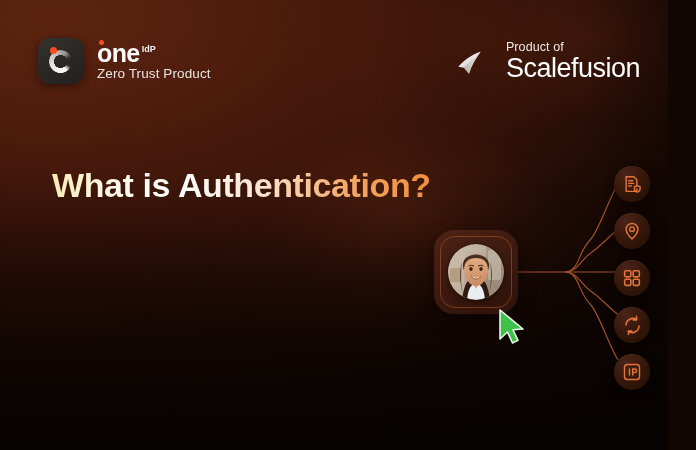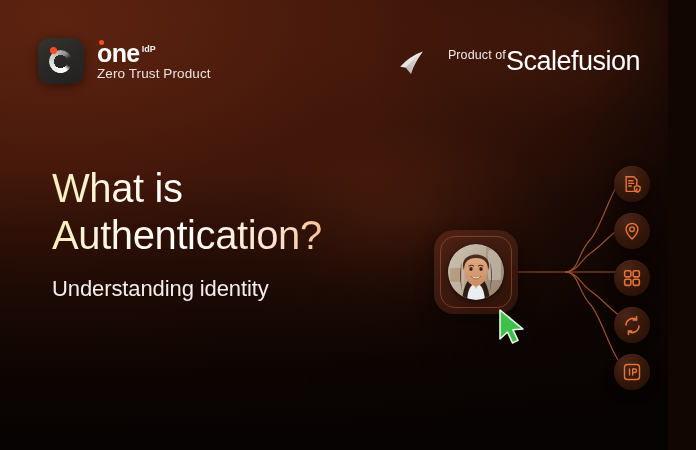--- a/index.html
+++ b/index.html
@@ -86,32 +86,32 @@
   }
   .brand-tag{
     font-size:13.5px; color:#e9e4e1; letter-spacing:.1px; line-height:1.1;
   }
 
   .brand-right{
     position:absolute; right:28px; top:40px;
     display:flex; align-items:center; gap:11px;
   }
   .plane-icon{ width:36px; height:36px; flex:none; margin-top:6px; }
-  .sf-text{ display:flex; flex-direction:row; align-items:flex-start;margin-left:8px; }
+  .sf-text{ display:flex; flex-direction:column; align-items:flex-start;margin-left:8px; }
   .sf-product{
     font-size:12.5px; color:#efe9e6; line-height:1.15; margin-bottom:1px; letter-spacing:.1px;
   }
   .sf-name{
     font-size:27px; font-weight:400; color:#ffffff; letter-spacing:-0.5px; line-height:1;
   }
 
   
   .copy{ position:absolute; left:52px; top:165px; width:400px; }
   .headline{
-    font-size:40px; font-weight:400; letter-spacing:-0.4px; line-height:1.18;
+    font-size:34px; font-weight:700; letter-spacing:-0.4px; line-height:1.18;
     background:linear-gradient(95deg,#f6edb4 0%,#fff8ec 18%,#ffffff 34%,#fbe2cf 56%,#f4a766 78%,#ef8e3f 100%);
     -webkit-background-clip:text; background-clip:text;
     -webkit-text-fill-color:transparent; color:transparent;
     display:inline-block;
   }
   .subhead{
     margin-top:15px;
     font-size:22px; font-weight:400; color:#f3eeeb; line-height:1.38; letter-spacing:-0.1px;
   }
 
@@ -193,21 +193,20 @@
       <div class="sf-text">
         <div class="sf-product">Product of</div>
         <div class="sf-name">Scalefusion</div>
       </div>
     </div>
   </div>
 
   <div class="copy">
     <div class="headline">What is Authentication?</div>
     <div class="subhead">
-      <div>Understanding identity</div>
     </div>
   </div>
 
   <div class="graphic">
 
     <svg class="tree-svg" width="278" height="270" viewBox="0 0 278 270">
       <g fill="none" stroke="#a8552c" stroke-width="1.2" opacity="0.95">
         <path d="M100 132 L147 132"></path>
         <path d="M147 132 C161 132 160 112 172 100 C181 91 190 60 200 44"></path>
         <path d="M147 132 C160 132 162 120 174 112 C184 105 192 95 202 88"></path>

